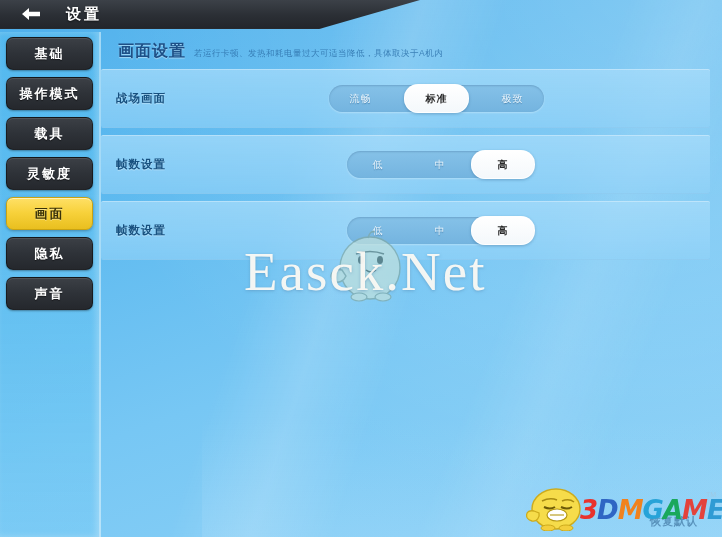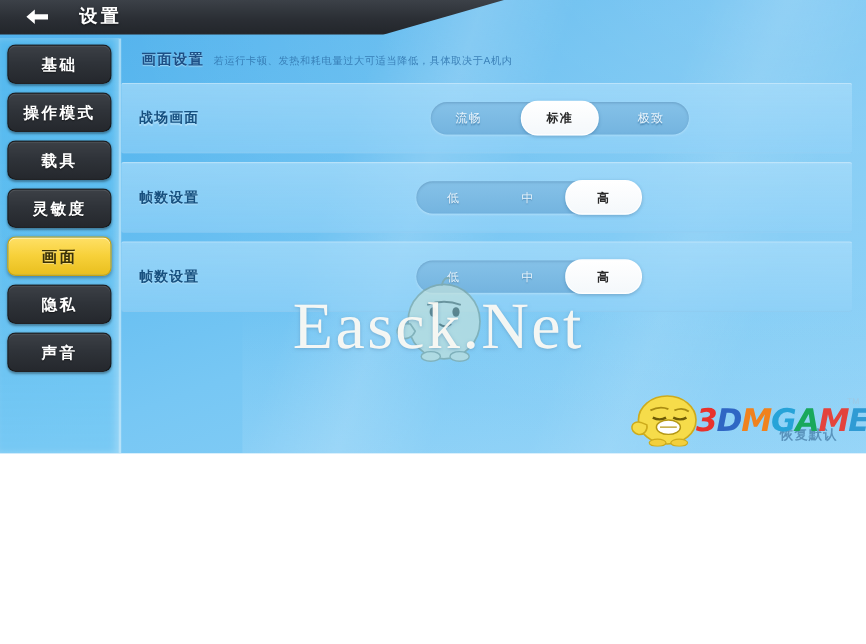--- a/index.html
+++ b/index.html
@@ -7,21 +7,21 @@
     padding: 0;
     background: #ffffff;
   }
   body {
     font-family: "Liberation Sans", "DejaVu Sans", sans-serif;
   }
 
   #screen {
     position: relative;
     width: 722px;
-    height: 378px;
+    height: 537px;
     overflow: hidden;
     background: linear-gradient(160deg, #4fb0ec 0%, #5cb9ef 28%, #77c7f4 60%, #8fd2f7 100%);
   }
 
   
   #screen::before {
     content: "";
     position: absolute;
     left: -10%;
     top: -20%;
@@ -138,21 +138,21 @@
   .panel-head {
     position: absolute;
     left: 17px; top: 9px;
     right: 6px;
     height: 20px;
     display: flex;
     align-items: baseline;
     gap: 8px;
   }
   .panel-title {
-    font-size: 12px;
+    font-size: 16px;
     font-weight: bold;
     letter-spacing: 1px;
     color: #1d4f86;
     text-shadow: 0 1px 1px rgba(255,255,255,0.45);
     white-space: nowrap;
   }
   .panel-desc {
     font-size: 8.5px;
     letter-spacing: 0.5px;
     color: #2f74ad;
@@ -193,21 +193,21 @@
   .seg {
     position: absolute;
     display: flex;
     align-items: center;
     height: 27px;
     border-radius: 14px;
     background: linear-gradient(180deg, rgba(131,191,230,0.88), rgba(112,176,220,0.88));
     box-shadow: inset 0 1px 2px rgba(60,110,150,0.35), 0 1px 2px rgba(255,255,255,0.30);
     padding: 0;
   }
-  .seg.seg-a { left: 258px; width: 215px; gap: 12px; }
+  .seg.seg-a { left: 228px; width: 215px; gap: 12px; }
   .seg.seg-b { left: 246px; width: 188px; }
 
   .seg-opt {
     flex: 1 1 0;
     height: 27px;
     display: flex;
     align-items: center;
     justify-content: center;
     font-size: 10px;
     letter-spacing: 1px;

